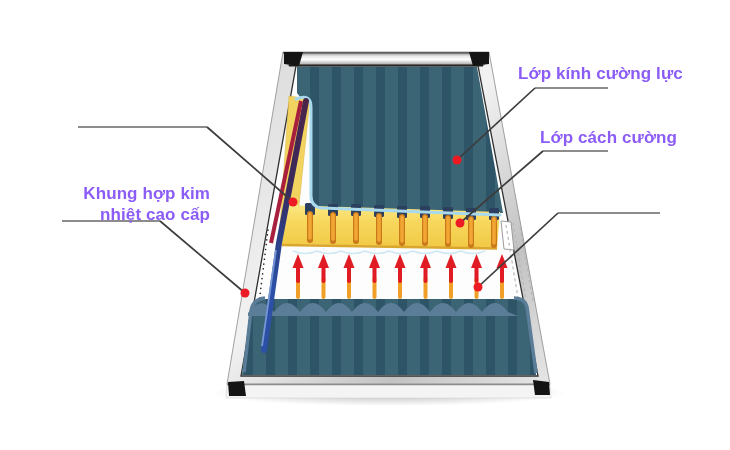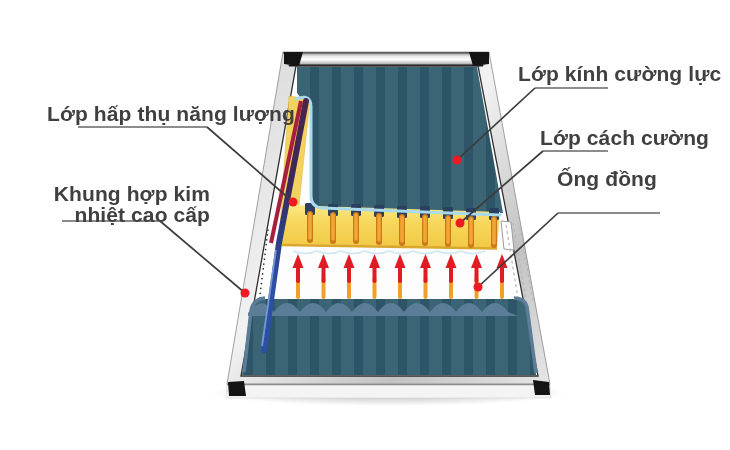--- a/index.html
+++ b/index.html
@@ -1,19 +1,19 @@
 <!DOCTYPE html>
 <html><head>
 <meta charset="utf-8">
 <style>
   html,body{margin:0;padding:0;background:#fff;}
   .stage{position:relative;width:730px;height:450px;background:#ffffff;overflow:hidden;
          font-family:"Liberation Sans",sans-serif;}
   .stage svg{position:absolute;left:0;top:0;}
-  .lbl{position:absolute;font-weight:bold;font-size:21px;line-height:21px;color:#404040;
+  .lbl{position:absolute;font-weight:bold;font-size:17px;line-height:21px;color:#8b5cf6;
        letter-spacing:.1px;white-space:nowrap;}
   .lbl.center{text-align:right;}
   .lbl span{display:block;}
 </style>
 </head>
 <body>
 
 <div class="stage">
 
 <svg width="730" height="450" viewBox="0 0 730 450">
@@ -161,34 +161,30 @@
     <g fill="#ed1c24">
       <circle cx="293" cy="202" r="4.5"></circle>
       <circle cx="245" cy="293" r="4.5"></circle>
       <circle cx="457" cy="160" r="4.5"></circle>
       <circle cx="460" cy="223" r="4.5"></circle>
       <circle cx="478" cy="287" r="4.5"></circle>
     </g>
   </g>
 </svg>
 
-<div class="lbl" style="left:47px;top:103px;">
-  <span>Lớp hấp thụ năng lượng</span>
-</div>
 
 <div class="lbl center" style="left:38px;top:183px;width:172px;">
   <span>Khung hợp kim</span>
   <span>nhiệt cao cấp</span>
 </div>
 
 <div class="lbl" style="left:518px;top:63px;">
   <span>Lớp kính cường lực</span>
 </div>
 
 <div class="lbl" style="left:540px;top:127px;">
   <span>Lớp cách cường</span>
 </div>
 
 <div class="lbl" style="left:557px;top:167px;line-height:23px;">
-  <span>Ống đồng</span>
 </div>
 
 </div>
 
 </body></html>

